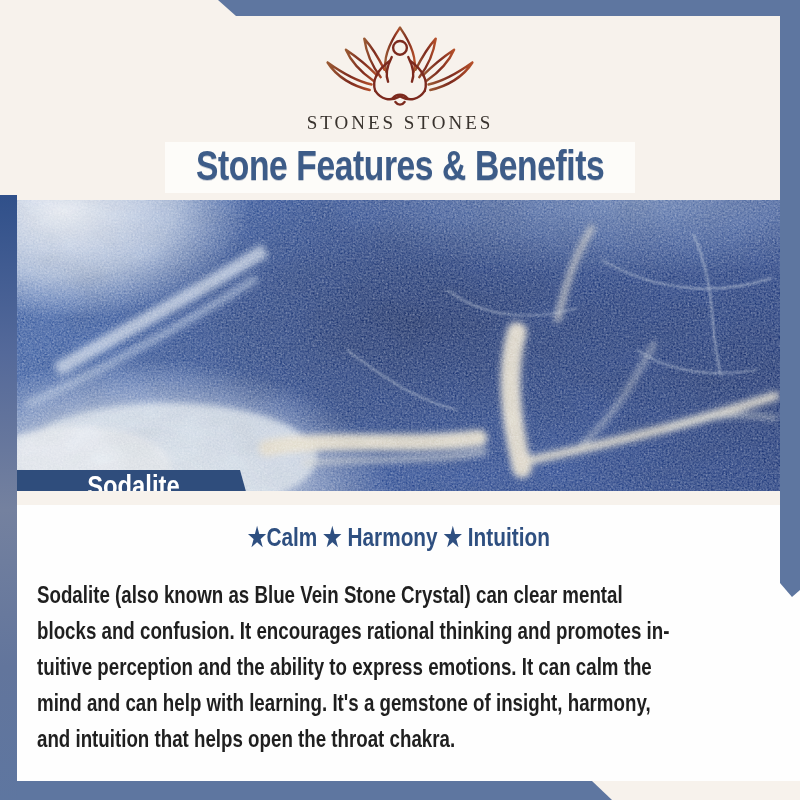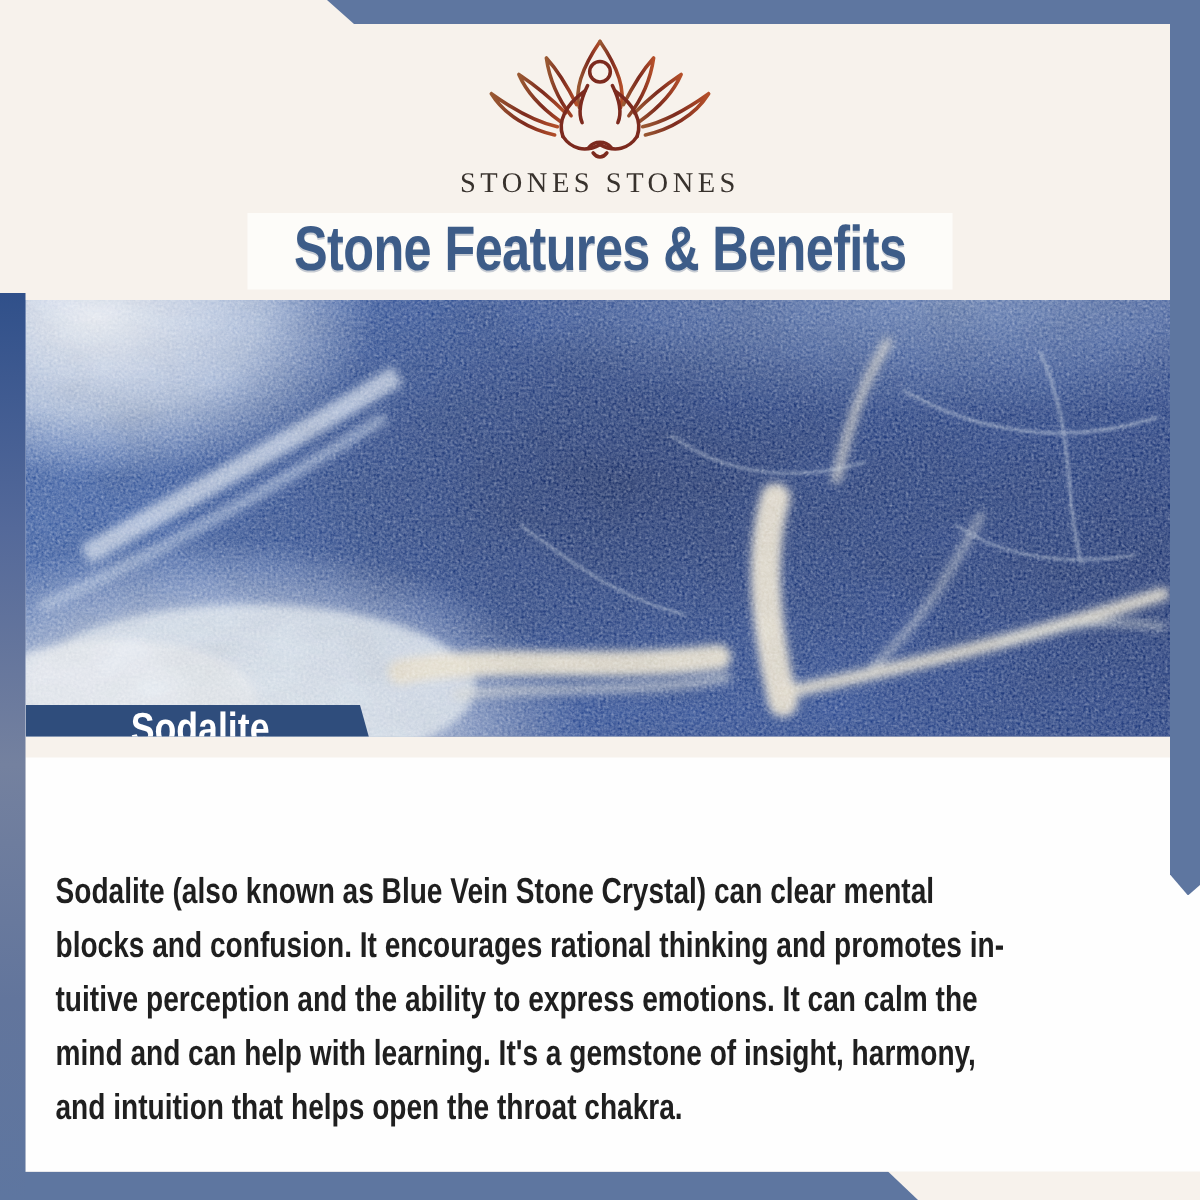--- a/index.html
+++ b/index.html
@@ -138,20 +138,23 @@
       </g>
       <rect width="763" height="291" filter="url(#mottle)" style="mix-blend-mode:multiply" opacity="0.32"></rect>
       <rect width="763" height="291" filter="url(#grain)" opacity="0.45"></rect>
     </svg>
     <div class="stone-label">
       <span>Sodalite</span>
     </div>
   </div>
 
   <div class="abs bottom-panel">
+    <div class="benefits-line">
+      <span>★Calm ★ Harmony ★ Intuition</span>
+    </div>
     <div class="description">
       <div>Sodalite (also known as Blue Vein Stone Crystal) can clear mental</div>
       <div>blocks and confusion. It encourages rational thinking and promotes in-</div>
       <div>tuitive perception and the ability to express emotions. It can calm the</div>
       <div>mind and can help with learning. It's a gemstone of insight, harmony,</div>
       <div>and intuition that helps open the throat chakra.</div>
     </div>
   </div>
 
   <div class="abs top-bar"></div>

